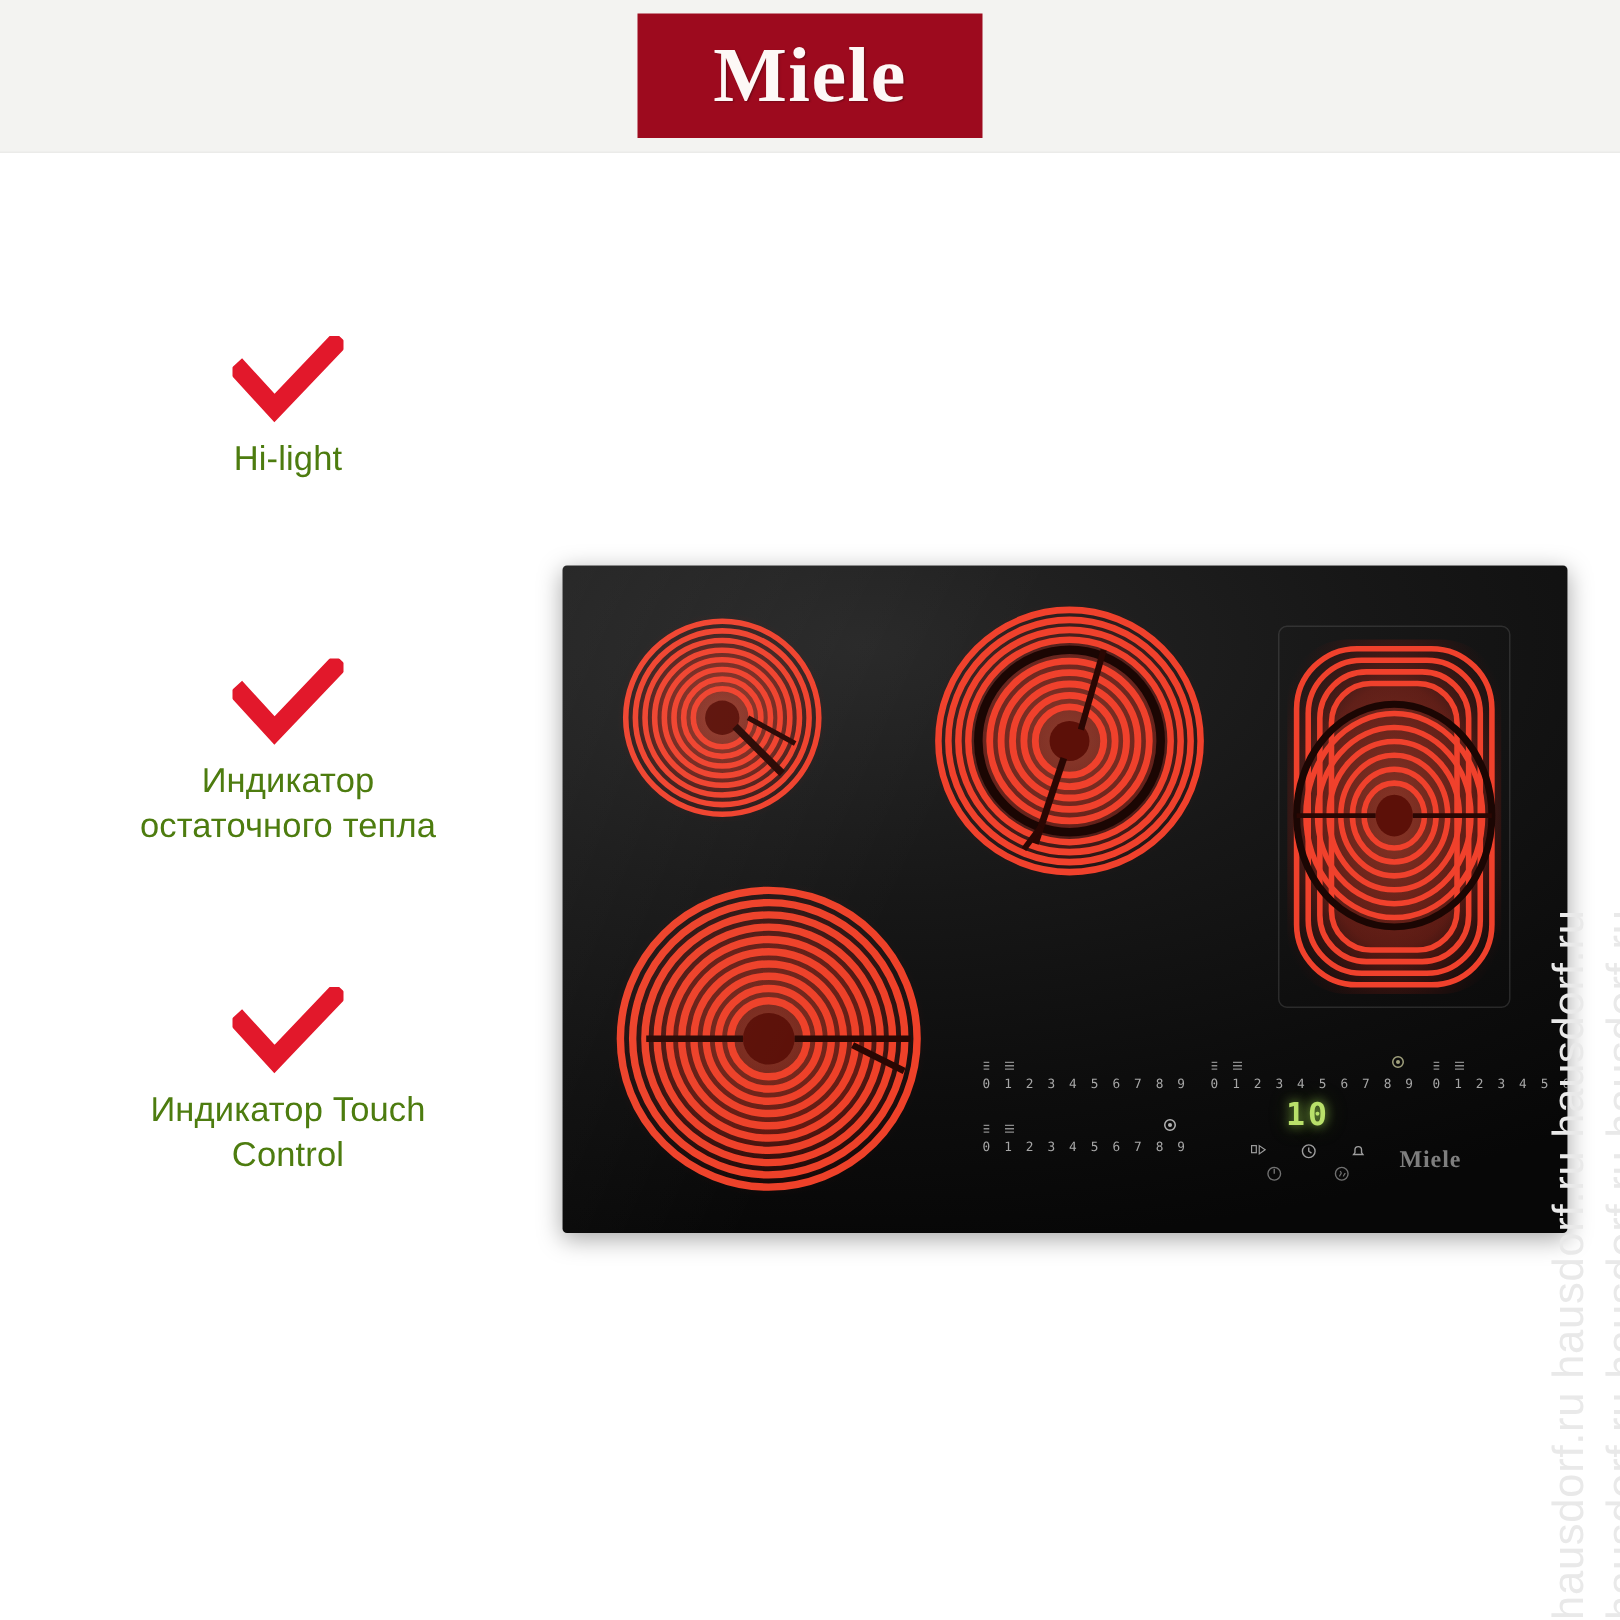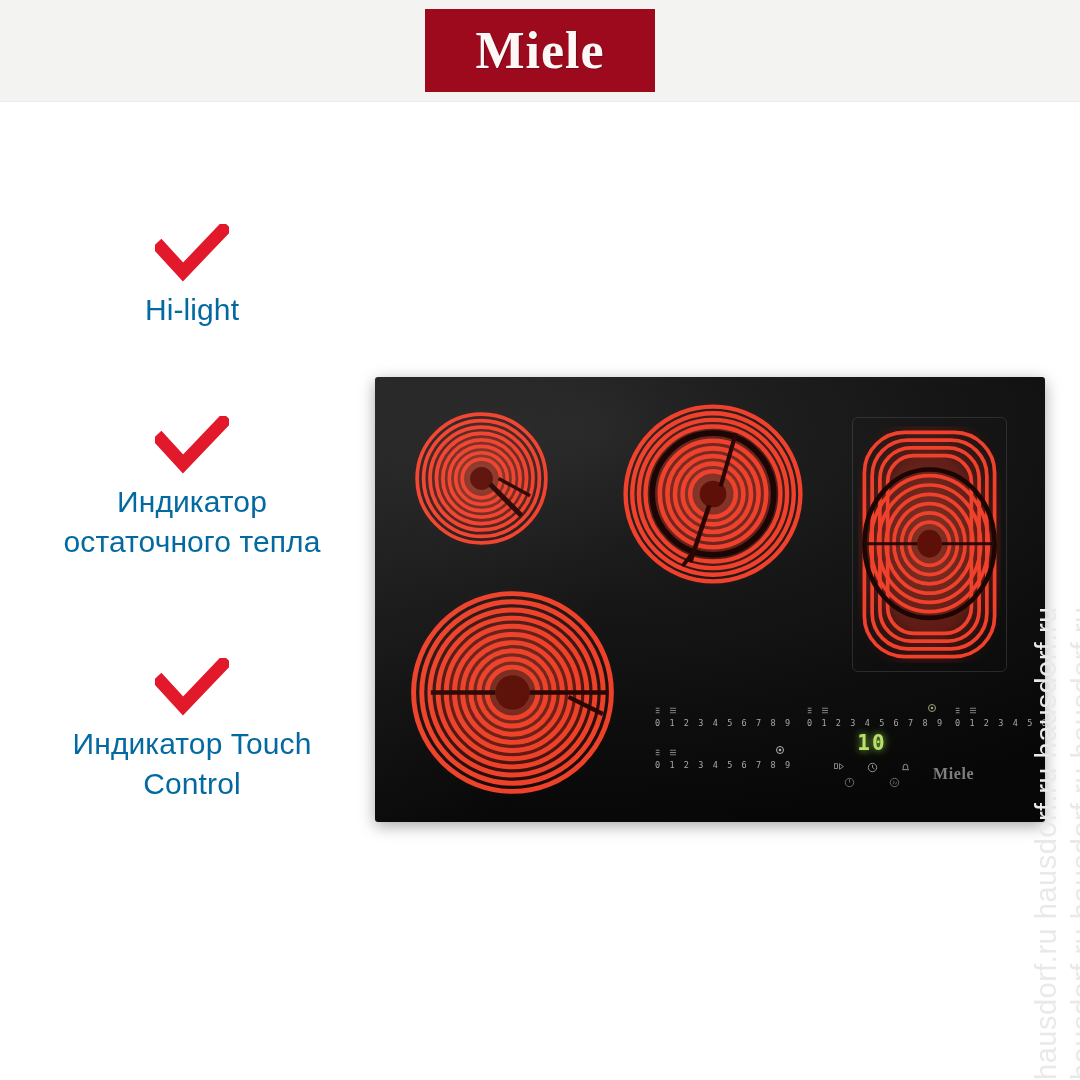--- a/index.html
+++ b/index.html
@@ -25,27 +25,27 @@
   #logo-text {
     font-family:"Liberation Serif", serif;
     color:#fdf8f6; font-weight:bold; font-size:52px;
     letter-spacing:1px; line-height:1;
     text-shadow:1px 1px 1px rgba(0,0,0,.25);
   }
 
   
   .feature { position:absolute; width:330px; left:27px; text-align:center; }
   #feature-0 { top:218px; }
-  #feature-1 { top:410px; }
+  #feature-1 { top:433px; }
   #feature-2 { top:652px; }
 
   .check-wrap { height:72px; display:flex; align-items:center; justify-content:center; }
   .check { width:74px; height:60px; display:block; }
   .feature-label {
-    font-size:30px; color:#0369a1; line-height:1.32;
+    font-size:23px; color:#4d7c0f; line-height:1.32;
     letter-spacing:.1px; font-weight:400;
     padding:0 6px; white-space:pre-line;
   }
 
   
   #cooktop {
     position:absolute; left:375px; top:377px; width:670px; height:445px;
     background:
       radial-gradient(120% 90% at 30% 12%, #272727 0%, #171717 42%, #0d0d0d 75%, #070707 100%);
     border-radius:3px;

